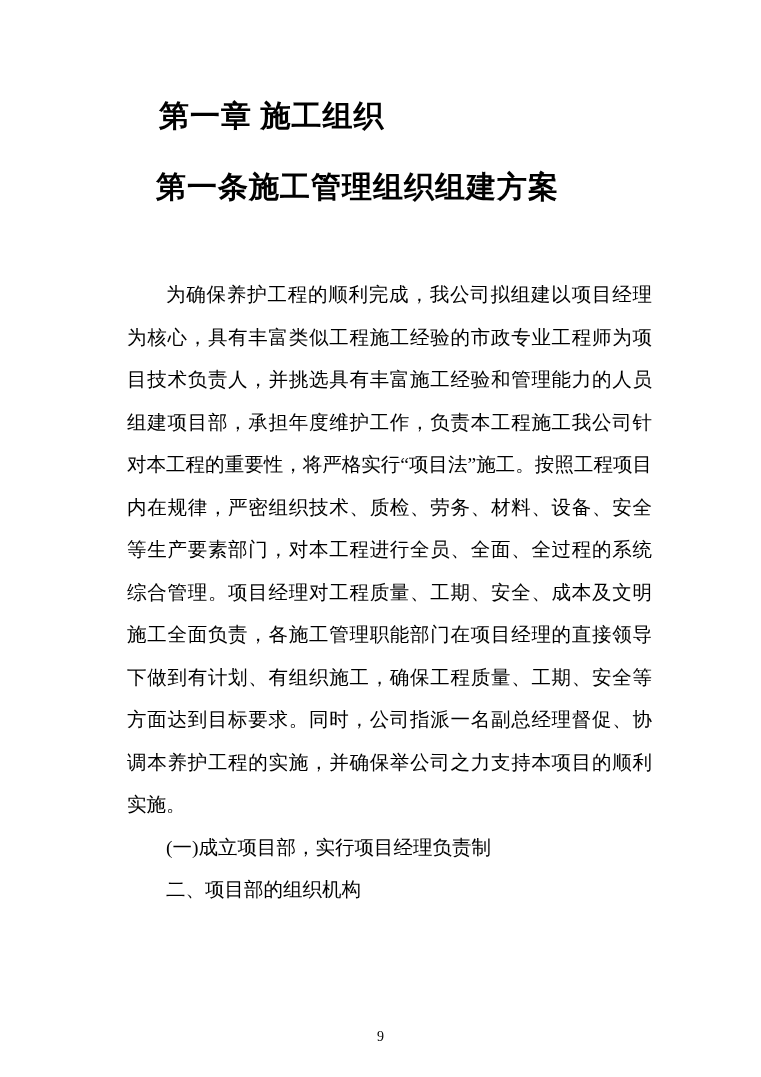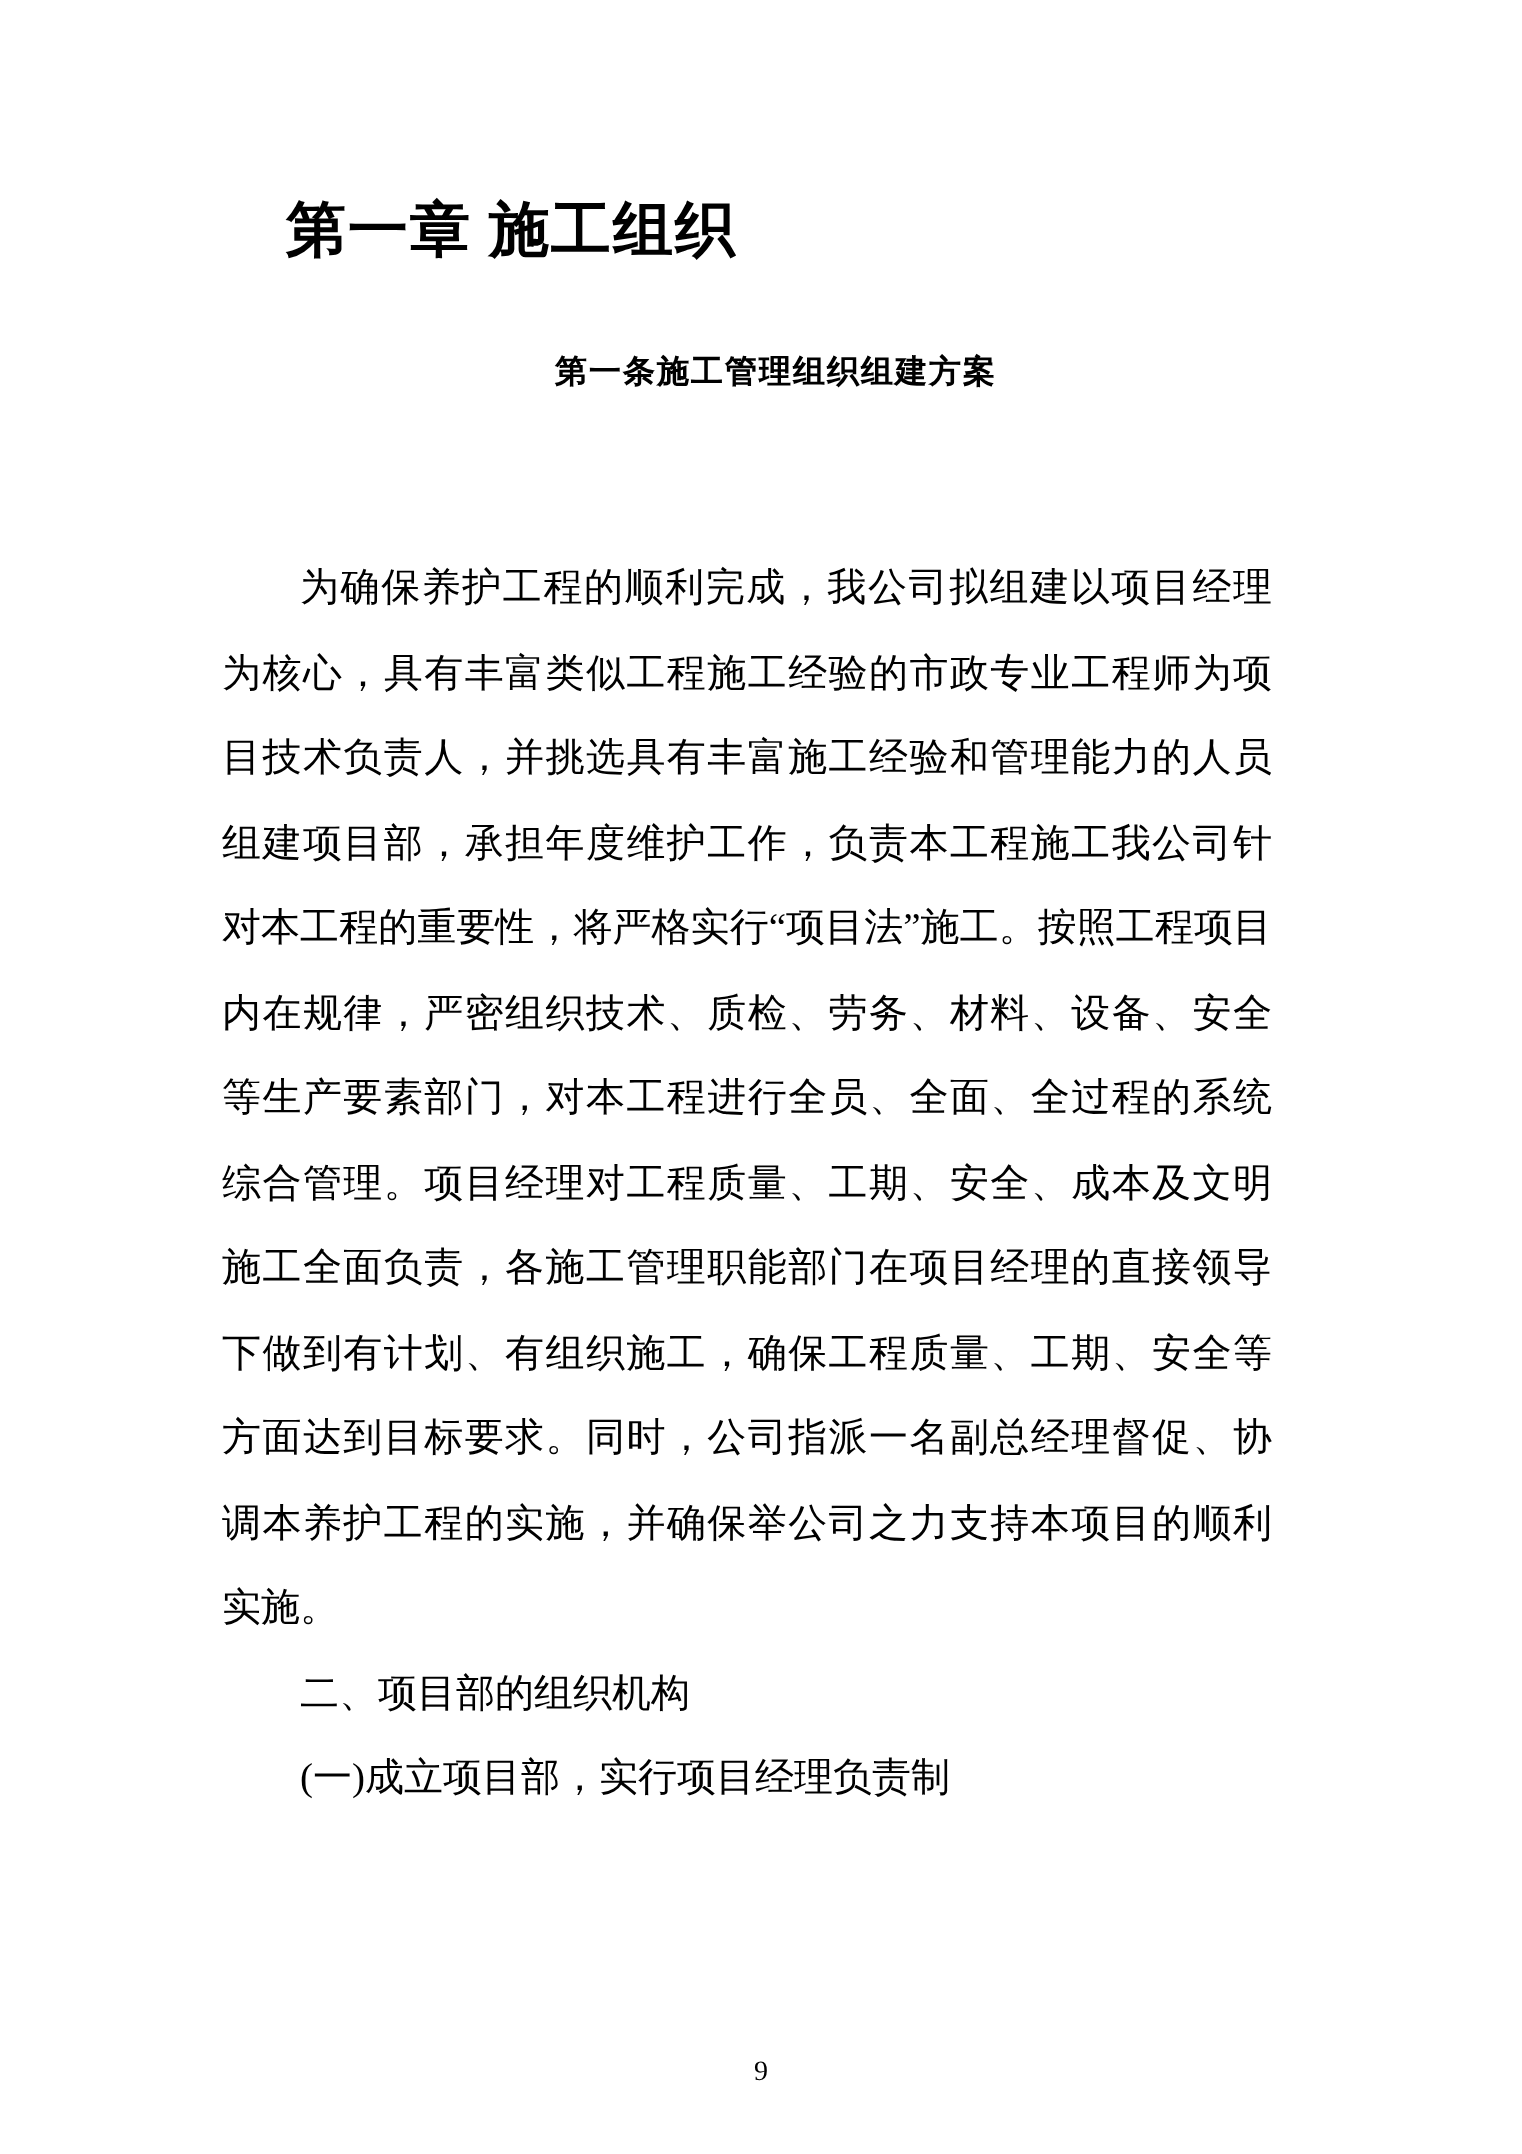--- a/index.html
+++ b/index.html
@@ -12,47 +12,46 @@
     width: 761px;
     height: 1077px;
     background: #ffffff;
     color: #000000;
     font-family: "Liberation Serif", "DejaVu Serif", serif;
     overflow: hidden;
     box-sizing: border-box;
   }
   .content {
     position: absolute;
-    left: 111px;
+    left: 127px;
     top: 0;
     width: 525px;
   }
   .chapter-title {
     margin: 98px 0 0 32px;
     font-size: 30px;
     line-height: 36px;
     font-weight: 700;
     letter-spacing: 1px;
     white-space: nowrap;
   }
   .section-heading {
     margin: 91px 0 0 29px;
     font-size: 22px;
     line-height: 28px;
     font-weight: 700;
     white-space: nowrap;
   }
   .article-heading {
     margin: 39px 0 0 29px;
-    font-size: 16px;
+    font-size: 30px;
     line-height: 28px;
     font-weight: 700;
     letter-spacing: 1px;
     white-space: nowrap;
-    text-align: center;
   }
   .body-text {
     margin-top: 73px;
     font-size: 19.5px;
     line-height: 42.5px;
     font-weight: 400;
   }
   .body-text p {
     margin: 0;
     text-indent: 39px;
@@ -74,18 +73,18 @@
 </style>
 </head>
 <body>
 
 <div class="page">
   <div class="content">
     <h1 class="chapter-title">第一章 施工组织</h1>
     <h3 class="article-heading">第一条施工管理组织组建方案</h3>
     <div class="body-text">
       <p class="para">为确保养护工程的顺利完成，我公司拟组建以项目经理为核心，具有丰富类似工程施工经验的市政专业工程师为项目技术负责人，并挑选具有丰富施工经验和管理能力的人员组建项目部，承担年度维护工作，负责本工程施工我公司针对本工程的重要性，将严格实行“项目法”施工。按照工程项目内在规律，严密组织技术、质检、劳务、材料、设备、安全等生产要素部门，对本工程进行全员、全面、全过程的系统综合管理。项目经理对工程质量、工期、安全、成本及文明施工全面负责，各施工管理职能部门在项目经理的直接领导下做到有计划、有组织施工，确保工程质量、工期、安全等方面达到目标要求。同时，公司指派一名副总经理督促、协调本养护工程的实施，并确保举公司之力支持本项目的顺利实施。</p>
+      <p class="subhead">(一)成立项目部，实行项目经理负责制</p>
       <p class="subhead">二、项目部的组织机构</p>
-      <p class="subhead">(一)成立项目部，实行项目经理负责制</p>
     </div>
   </div>
   <div class="page-number">9</div>
 </div>
 
 </body></html>

